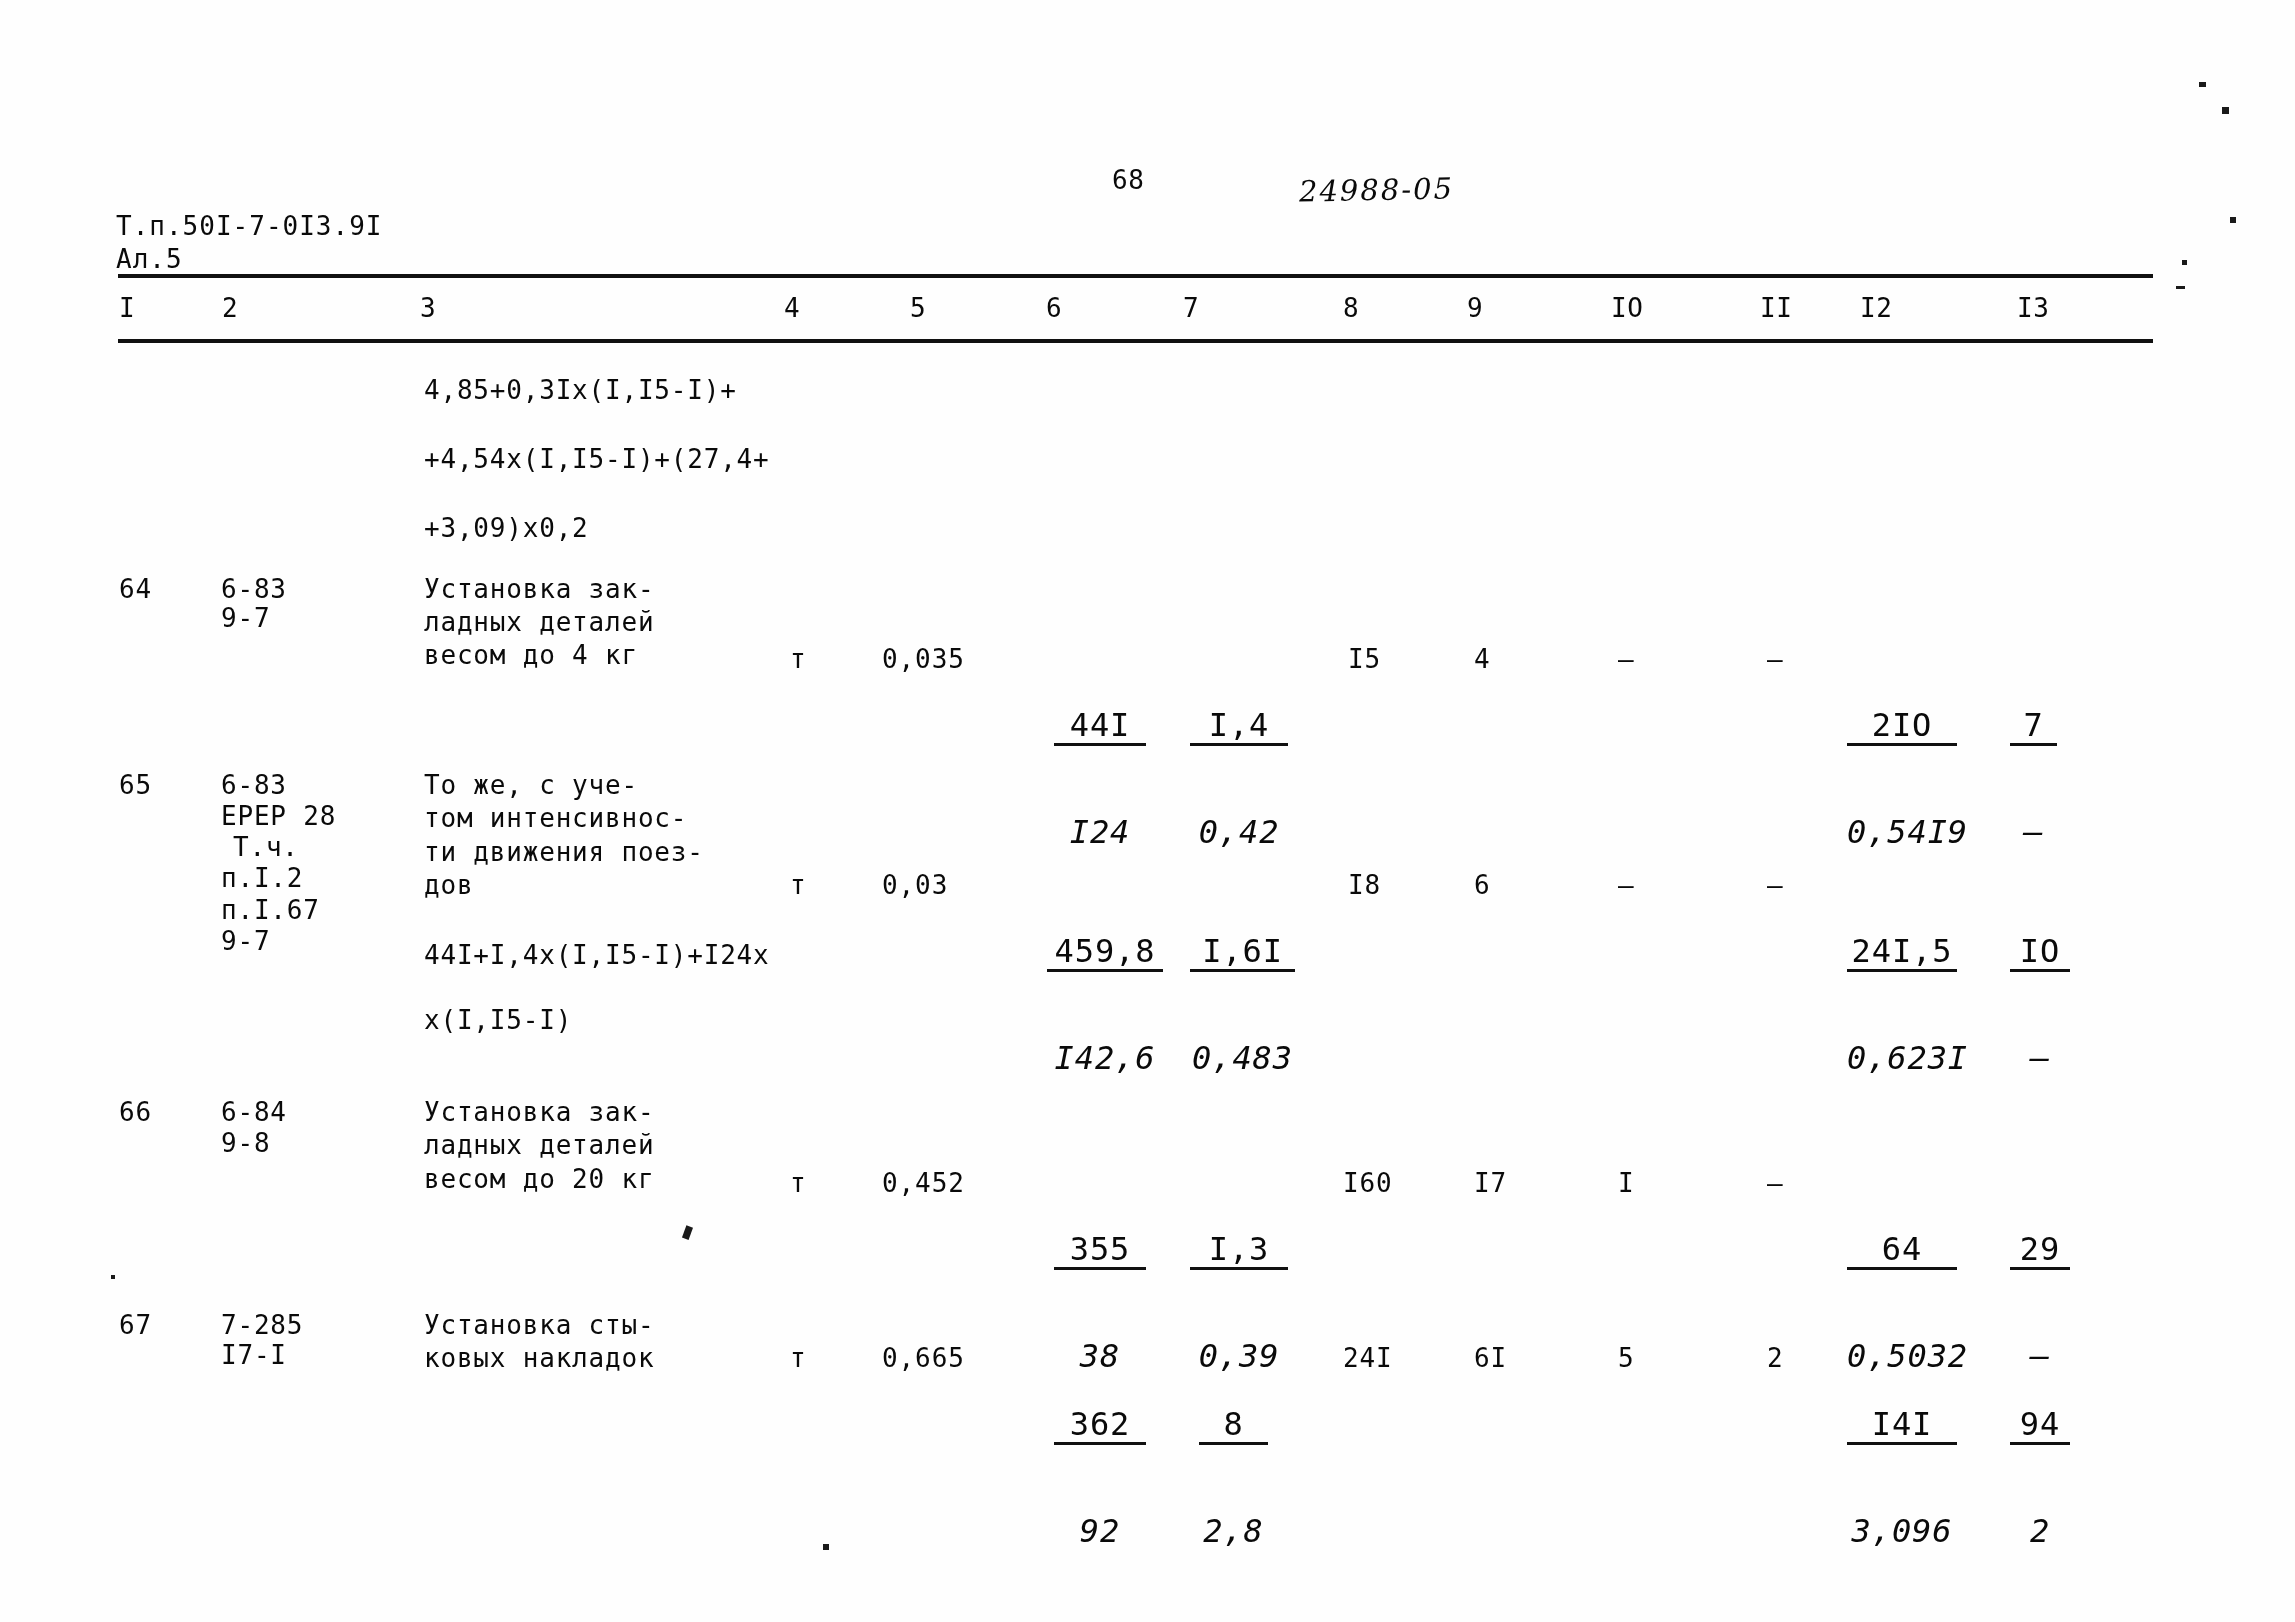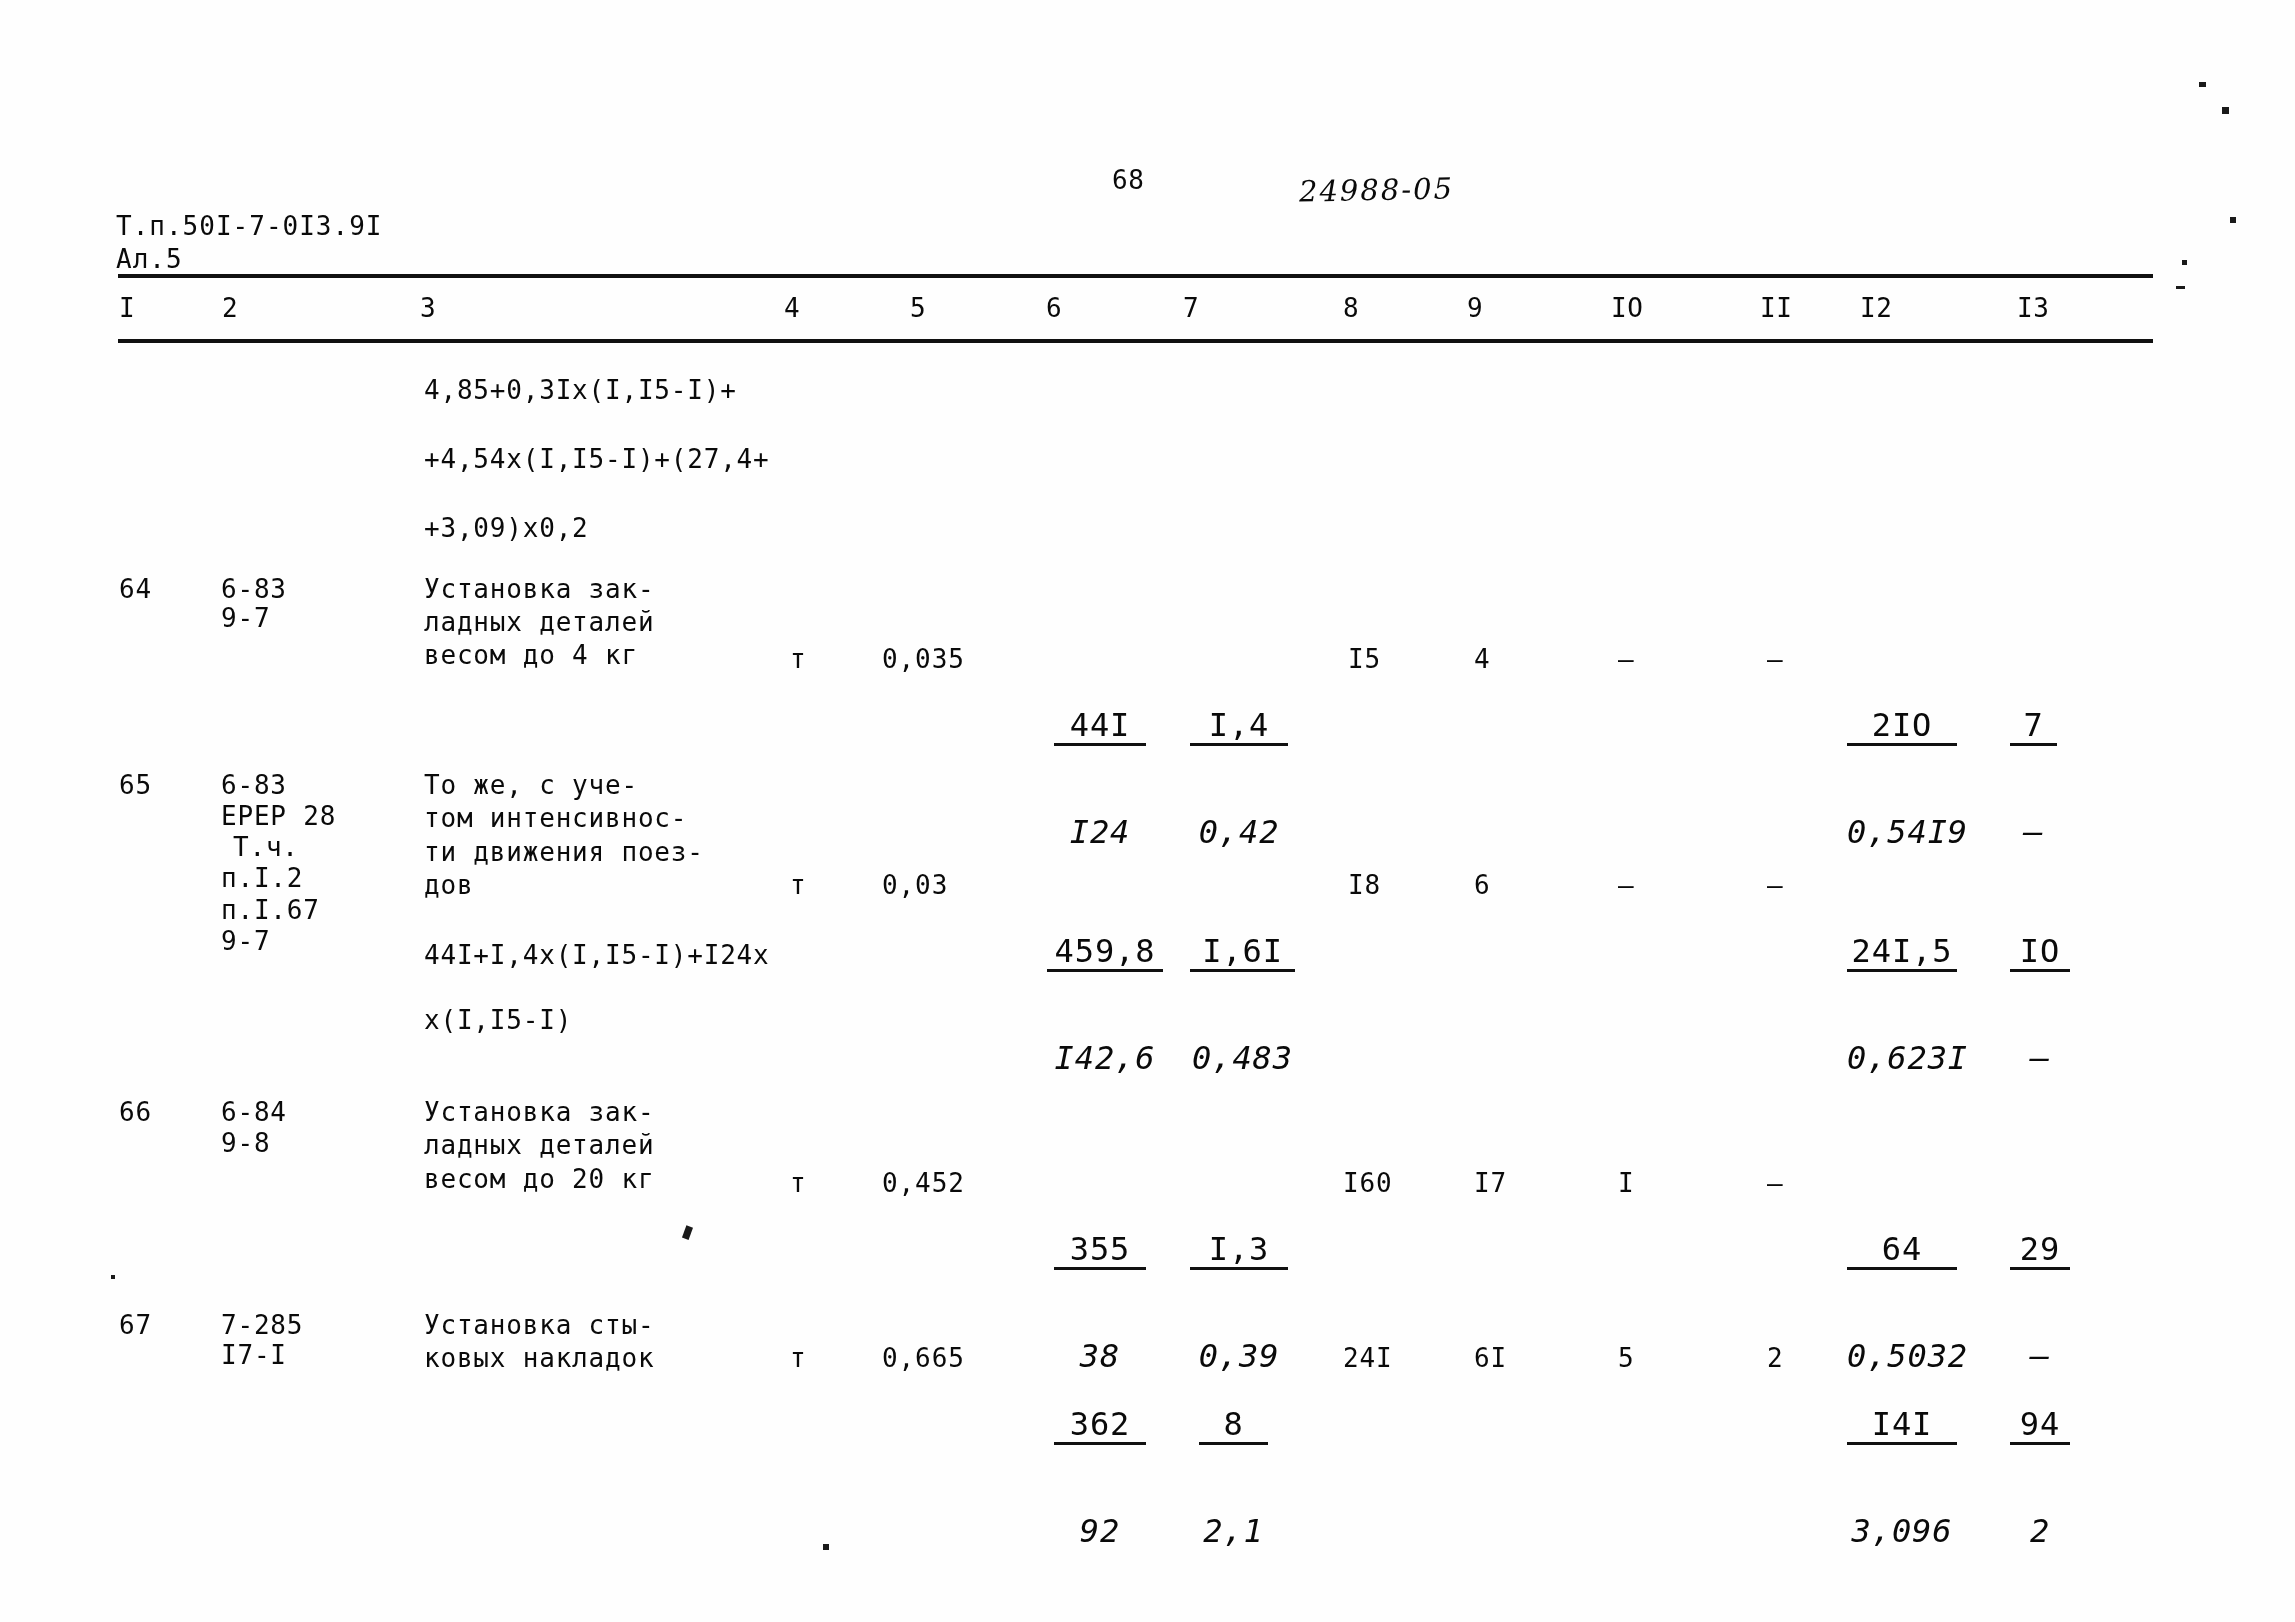--- a/index.html
+++ b/index.html
@@ -278,21 +278,21 @@
     <div class="cell" style="left:790px; top:1342px">т</div>
     <div class="cell num" style="left:882px; top:1342px">0,665</div>
 
     <div class="frac" style="left:1054px; top:1342px; width:92px">
       <span class="top-val">362</span>
       <span class="bot-val">92</span>
     </div>
 
     <div class="frac" style="left:1199px; top:1342px; width:69px">
       <span class="top-val">8</span>
-      <span class="bot-val">2,1</span>
+      <span class="bot-val">2,8</span>
     </div>
 
     <div class="cell num" style="left:1343px; top:1342px">24I</div>
     <div class="cell num" style="left:1474px; top:1342px">6I</div>
     <div class="cell num" style="left:1618px; top:1342px">5</div>
     <div class="cell num" style="left:1767px; top:1342px">2</div>
 
     <div class="frac" style="left:1847px; top:1342px; width:110px">
       <span class="top-val">I4I</span>
       <span class="bot-val">3,096</span>

